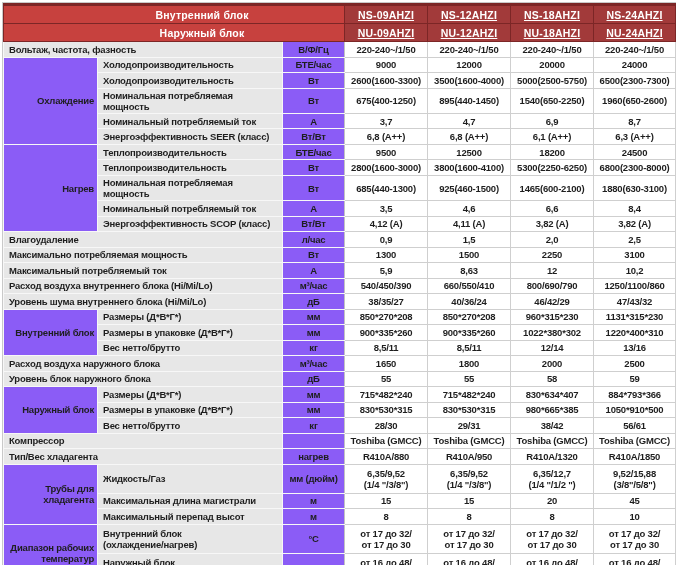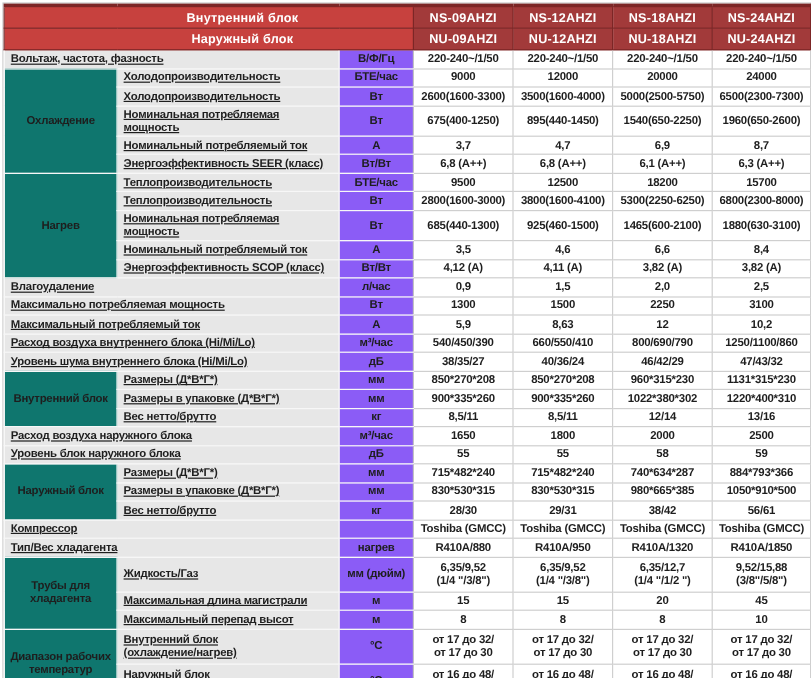--- a/index.html
+++ b/index.html
@@ -13,31 +13,31 @@
   table { border-collapse:collapse; table-layout:fixed; width:672px; }
 
   
   thead th {
     font-size:10.5px; font-weight:700; color:#ffffff;
     border:1px solid #7c2626; height:15px; padding:1px 2px;
     letter-spacing:0.2px;
   }
   thead tr:first-child th { border-top:3px solid #7c2626; }
   th.h-label { background:#c7413e; text-align:center; padding-left:58px; }
-  th.h-model { background:#a23a3a; text-align:center; }
+  th.h-model { background:#a23a3a; text-align:center;text-decoration:underline; }
 
   
   tbody td {
     font-size:9.5px; font-weight:700; color:#1e1e1e;
     padding:1px 3px; height:12.5px; line-height:1.18;
     letter-spacing:-0.2px; white-space:pre-line;
     border:1px solid #cfcfcf;
   }
-  td.sec  { background:#0f766e; text-align:center; border-color:#f7f7f7; }
-  td.lbl  { background:#e7e7e7; text-align:left; padding-left:5px; border-color:#f7f7f7;text-decoration:underline; }
+  td.sec  { background:#8b5cf6; text-align:right; border-color:#f7f7f7; }
+  td.lbl  { background:#e7e7e7; text-align:left; padding-left:5px; border-color:#f7f7f7; }
   td.unit { background:#8b5cf6; text-align:center; border-color:#f7f7f7; border-right-color:#c2c2c2; }
   td.val  { background:#ffffff; text-align:center; }
   tr.dbl td { height:26px; }
 </style>
 </head>
 <body>
 
 <div class="page">
   <div class="table-frame">
     <table>
@@ -116,21 +116,21 @@
             <td class="val">6,1 (А++)</td>
             <td class="val">6,3 (А++)</td>
           </tr>
           <tr>
             <td class="sec" rowspan="5">Нагрев</td>
             <td class="lbl">Теплопроизводительность</td>
             <td class="unit">БТЕ/час</td>
             <td class="val">9500</td>
             <td class="val">12500</td>
             <td class="val">18200</td>
-            <td class="val">15700</td>
+            <td class="val">24500</td>
           </tr>
           <tr>
             <td class="lbl">Теплопроизводительность</td>
             <td class="unit">Вт</td>
             <td class="val">2800(1600-3000)</td>
             <td class="val">3800(1600-4100)</td>
             <td class="val">5300(2250-6250)</td>
             <td class="val">6800(2300-8000)</td>
           </tr>
           <tr>
@@ -237,21 +237,21 @@
             <td class="val">55</td>
             <td class="val">58</td>
             <td class="val">59</td>
           </tr>
           <tr>
             <td class="sec" rowspan="3">Наружный блок</td>
             <td class="lbl">Размеры (Д*В*Г*)</td>
             <td class="unit">мм</td>
             <td class="val">715*482*240</td>
             <td class="val">715*482*240</td>
-            <td class="val">740*634*287</td>
+            <td class="val">830*634*407</td>
             <td class="val">884*793*366</td>
           </tr>
           <tr>
             <td class="lbl">Размеры в упаковке (Д*В*Г*)</td>
             <td class="unit">мм</td>
             <td class="val">830*530*315</td>
             <td class="val">830*530*315</td>
             <td class="val">980*665*385</td>
             <td class="val">1050*910*500</td>
           </tr>

